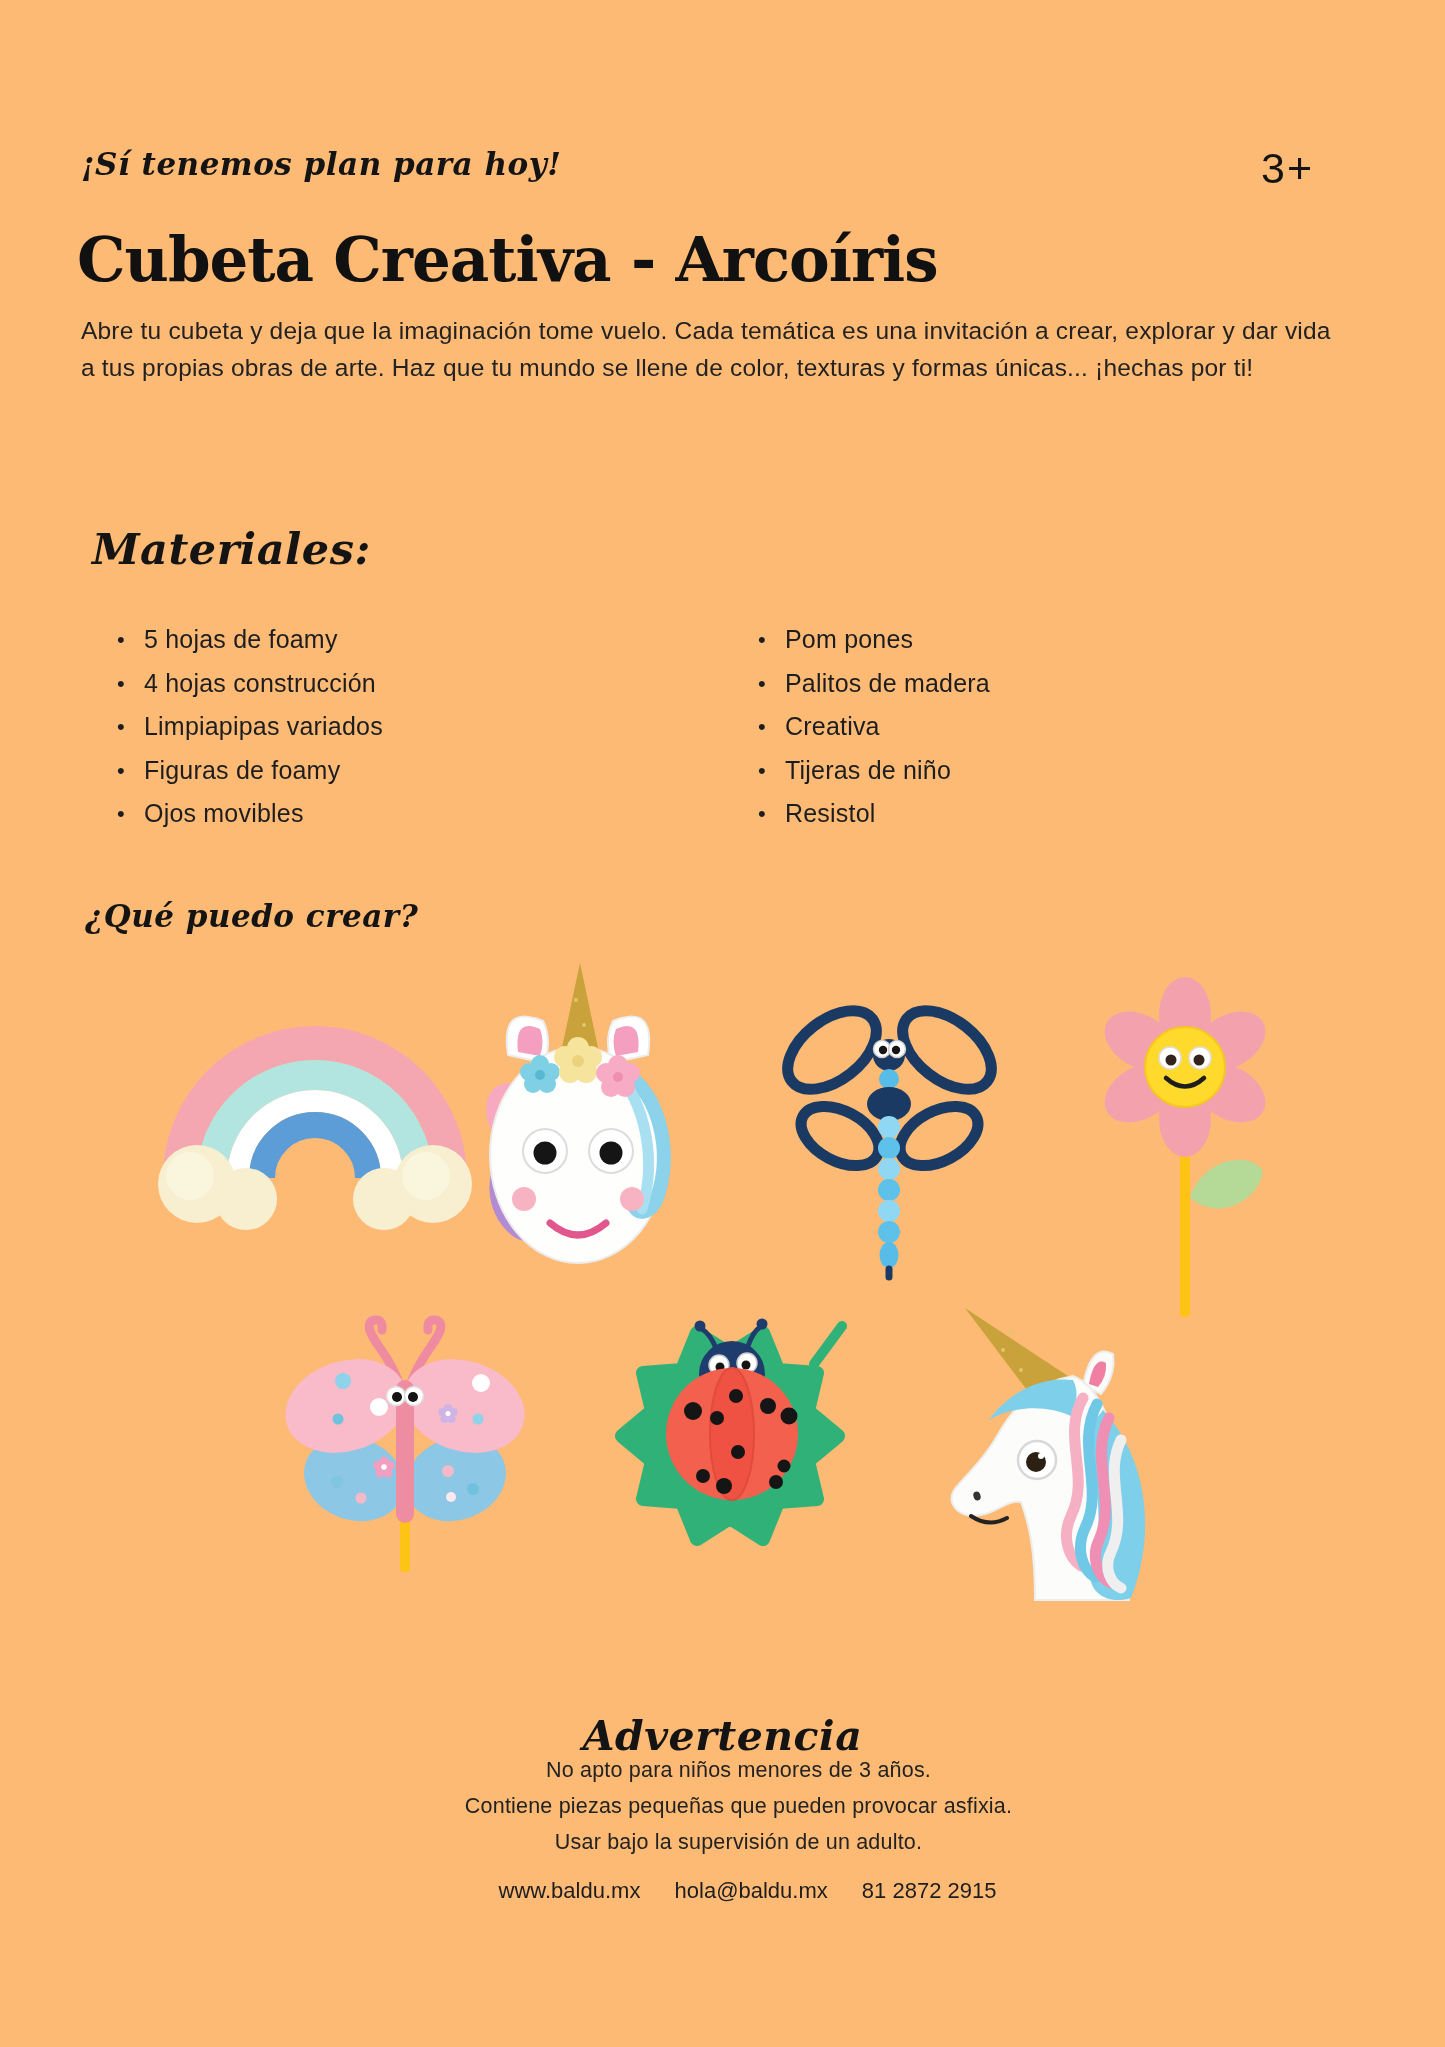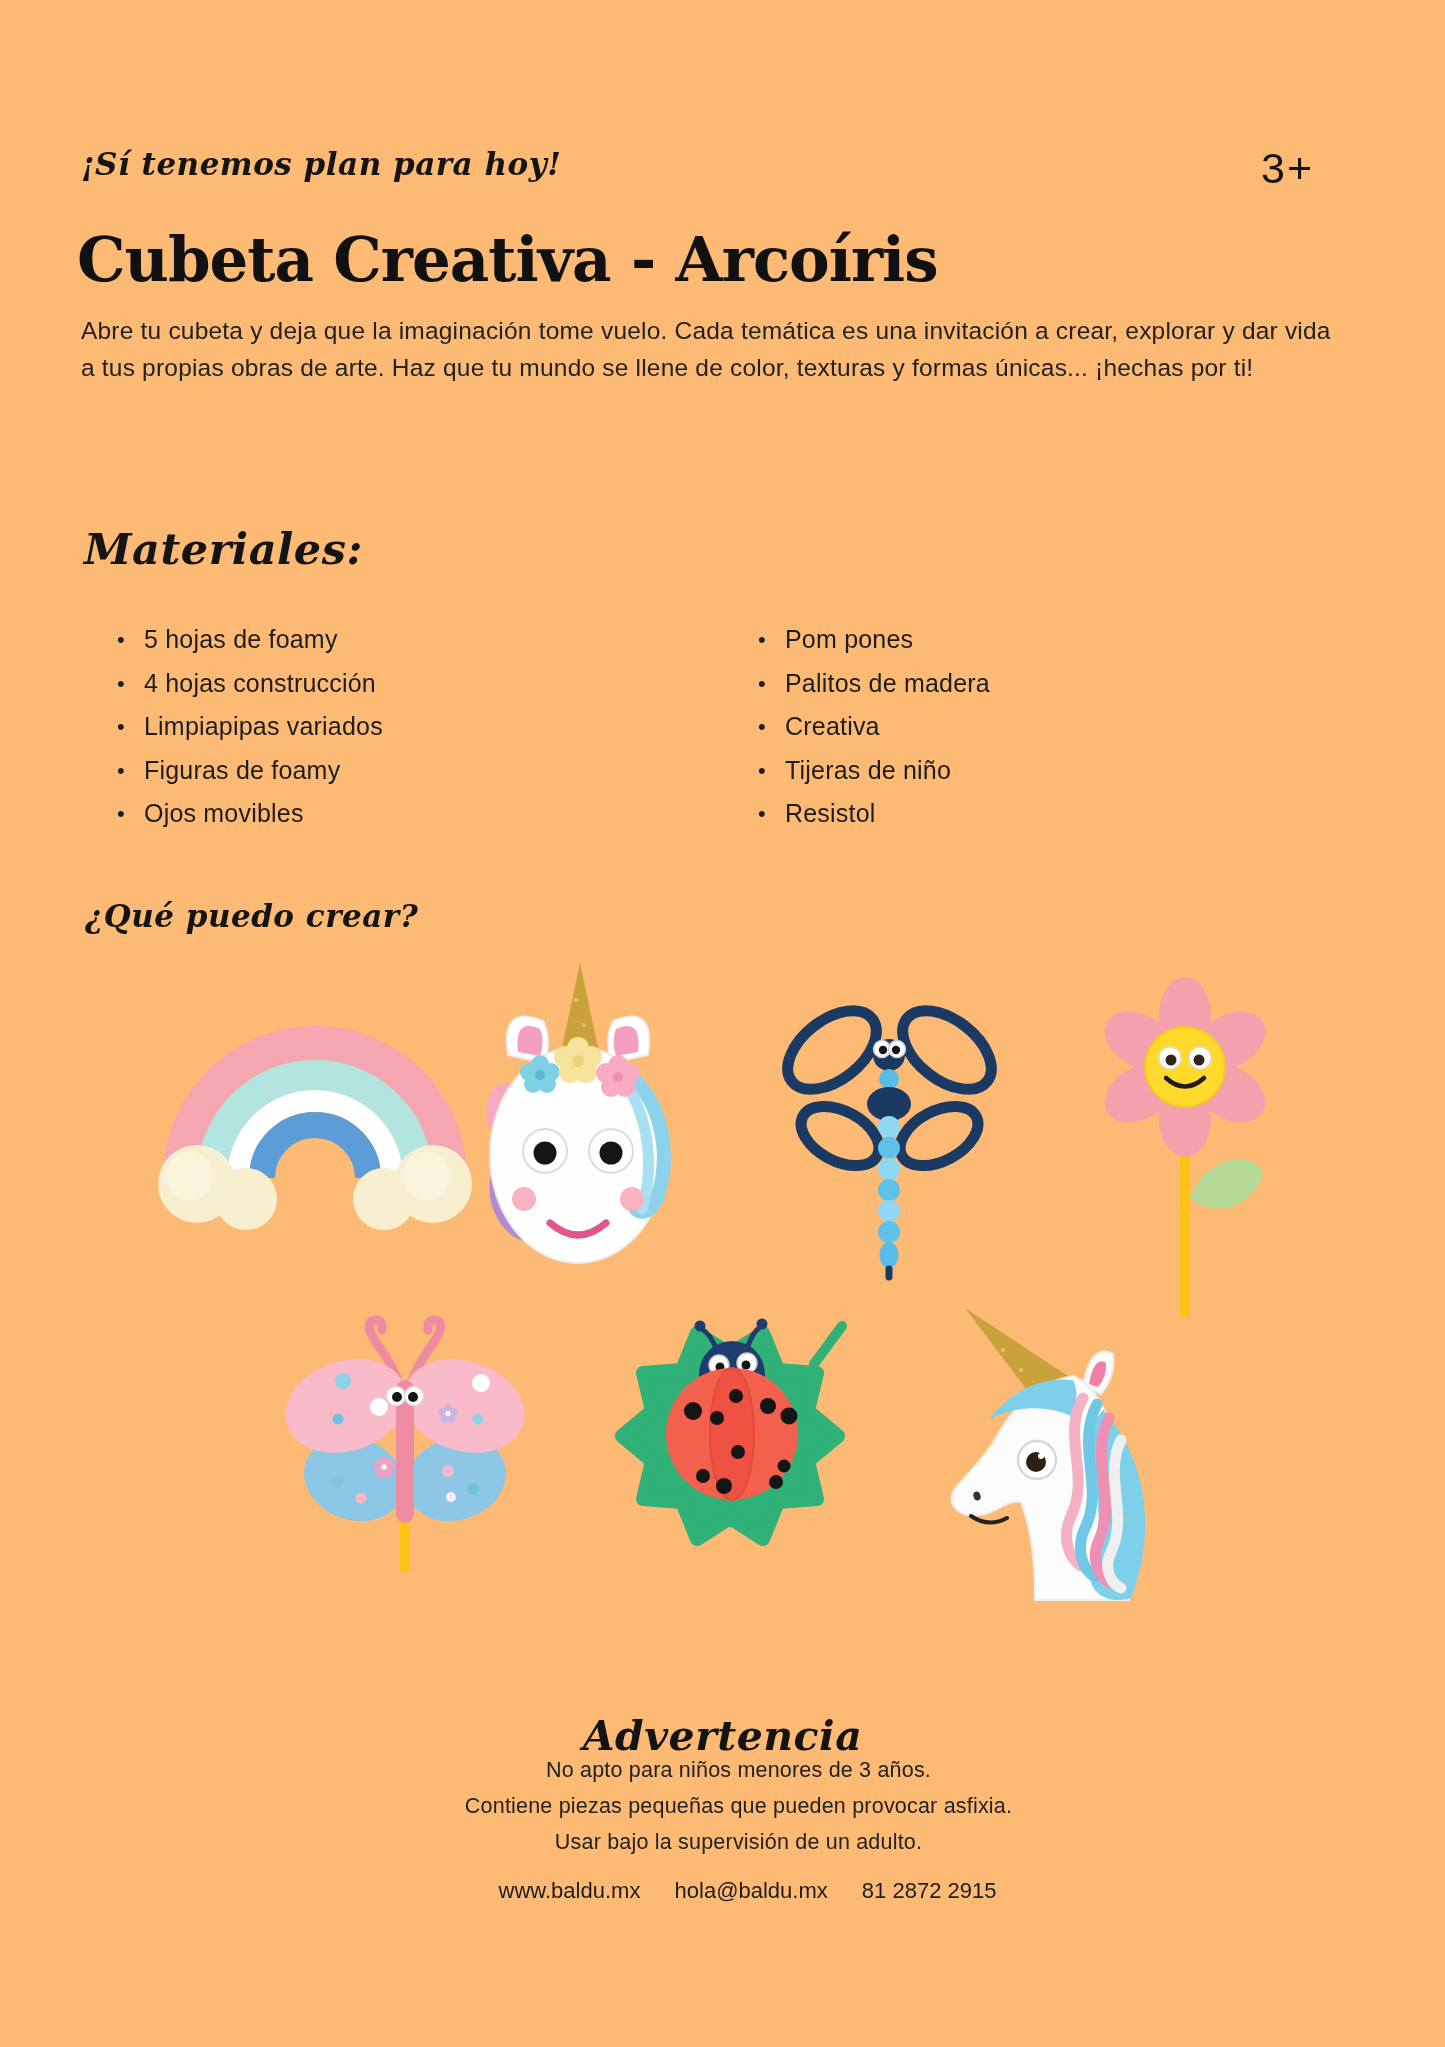--- a/index.html
+++ b/index.html
@@ -6,21 +6,21 @@
   .page{position:relative;width:1445px;height:2047px;background:#fdba74;overflow:hidden;
         font-family:"Liberation Sans",sans-serif;color:#1c1c1e;}
   .abs{position:absolute;}
   .script{font-family:"DejaVu Serif",serif;font-style:italic;font-weight:700;letter-spacing:.5px;color:#141414;}
   .tagline{left:81px;top:146px;font-size:31px;}
   .age{left:1261px;top:144px;font-size:43px;font-weight:500;letter-spacing:2px;color:#141414;}
   .title{left:77px;top:224px;margin:0;font-family:"DejaVu Serif",serif;font-weight:700;
          font-size:61px;letter-spacing:-1px;color:#111;}
   .intro{left:81px;top:312px;width:1250px;margin:0;font-size:24.5px;line-height:37px;
          font-weight:400;color:#222;letter-spacing:.2px;}
-  .h-mat{left:84px;top:488px;font-size:43px;}
+  .h-mat{left:92px;top:488px;font-size:43px;}
   .h-crear{left:85px;top:872px;font-size:31px;}
   ul.mat{list-style:none;margin:6px;padding:0;position:absolute;top:612px;}
   ul.mat.left{left:107px;}
   ul.mat.right{left:748px;}
   ul.mat li{position:relative;height:43.5px;line-height:43.5px;padding-left:31px;
             font-size:25px;color:#1d1d1f;letter-spacing:.2px;}
   ul.mat li::before{content:"•";position:absolute;left:4px;top:0;font-size:22px;color:#1d1d1f;}
   .h-adv{top:1678px;left:0;width:1445px;text-align:center;font-size:41px;}
   .warn{left:0;width:1445px;margin:0;text-align:center;font-size:21.5px;color:#222;letter-spacing:.2px;padding-left:16px;}
   .w1{top:1758px;} .w2{top:1794px;} .w3{top:1830px;}

